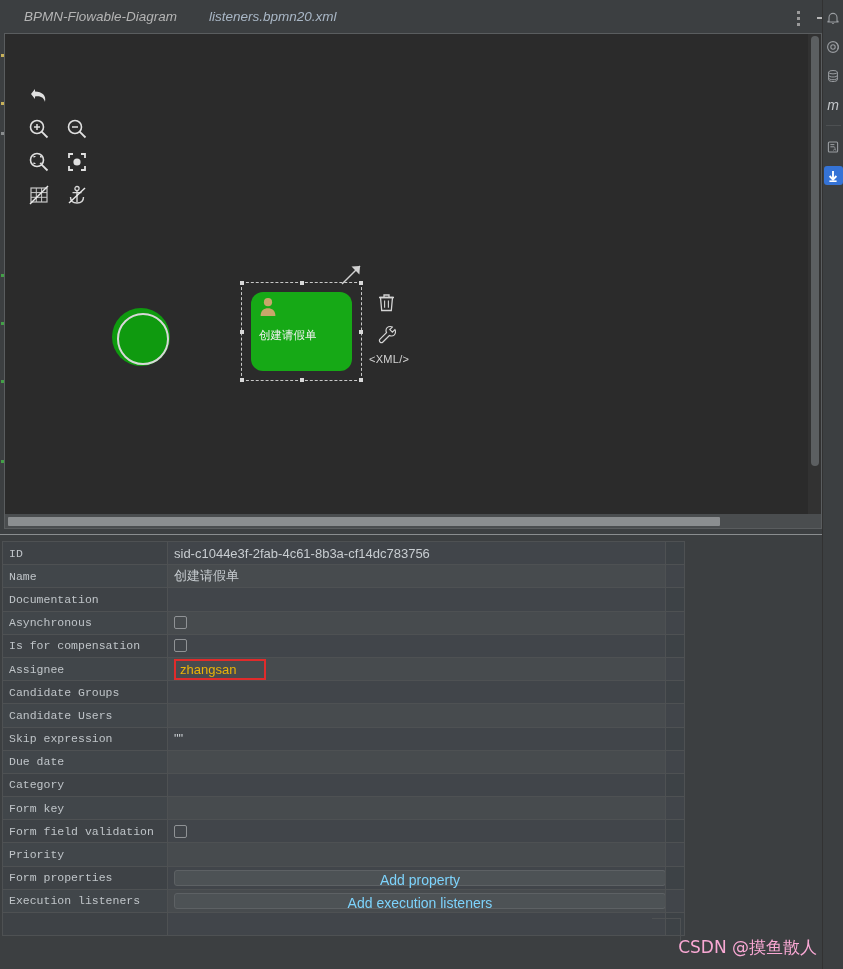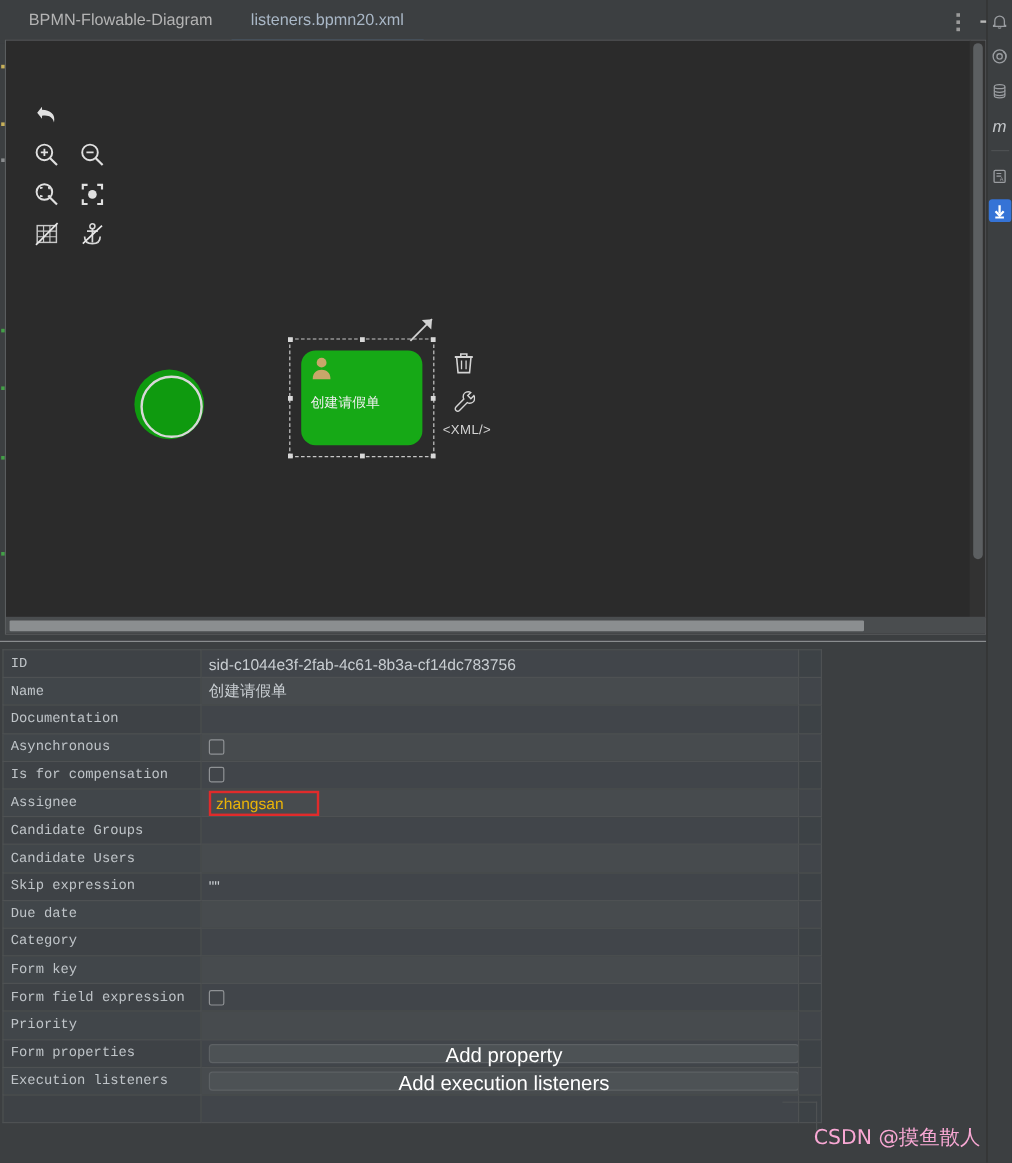--- a/index.html
+++ b/index.html
@@ -19,21 +19,21 @@
   .marker-strip .mk { position: absolute; left: 1px; width: 5px; height: 3px; }
 
   
   .tabbar {
     position: absolute; left: 0; top: 0; width: 822px; height: 36px;
     background: #3c3f41; display: flex; align-items: stretch;
   }
   .tab {
     display: flex; align-items: center; padding: 0 16px;
     font-size: 13.5px; color: #bbbbbb; cursor: pointer;
-    border-bottom: 3px solid transparent; position: relative;
+    border-bottom: 3px solid transparent; position: relative; font-style: italic;
   }
   .tab.inactive { color: #b4b4b4; }
   .tab.active { color: #a9b7c6; border-bottom-color: #4d88c4; }
 
   .win-ctrls {
     position: absolute; right: 0; top: 0; height: 36px;
     display: flex; align-items: center; gap: 4px; padding-right: 10px;
   }
   .kebab {
     width: 18px; height: 22px; display: flex; flex-direction: column;
@@ -167,21 +167,21 @@
     border: 1px solid #8f9295; background: transparent;
     border-radius: 2px; vertical-align: -2px; cursor: pointer;
   }
   .hl-box {
     display: inline-block; border: 2px solid #e02b2b;
     padding: 1px 28px 1px 4px; color: #eab308; font-size: 13px;
     position: relative; top: 0px; cursor: text;
   }
   .row-btn {
     display: block; width: 492px; height: 16px; line-height: 18px;
-    text-align: center; font-size: 17px; color: #ffffff;
+    text-align: center; font-size: 14px; color: #7dd3fc;
     background: #4d5255; border: 1px solid #5d6164; border-radius: 3px;
     cursor: pointer;
   }
   .cjk { font-family: "DejaVu Sans", sans-serif; }
 
   
   .watermark {
     position: absolute; right: 26px; bottom: 10px;
     font-size: 17px; color: #f9a8d4; pointer-events: none;
   }
@@ -405,21 +405,21 @@
             <td class="k">Category</td>
             <td class="v"><span></span></td>
             <td class="x"></td>
           </tr>
           <tr>
             <td class="k">Form key</td>
             <td class="v"><span></span></td>
             <td class="x"></td>
           </tr>
           <tr>
-            <td class="k">Form field expression</td>
+            <td class="k">Form field validation</td>
             <td class="v"><span class="cb"></span></td>
             <td class="x"></td>
           </tr>
           <tr>
             <td class="k">Priority</td>
             <td class="v"><span></span></td>
             <td class="x"></td>
           </tr>
           <tr>
             <td class="k">Form properties</td>

